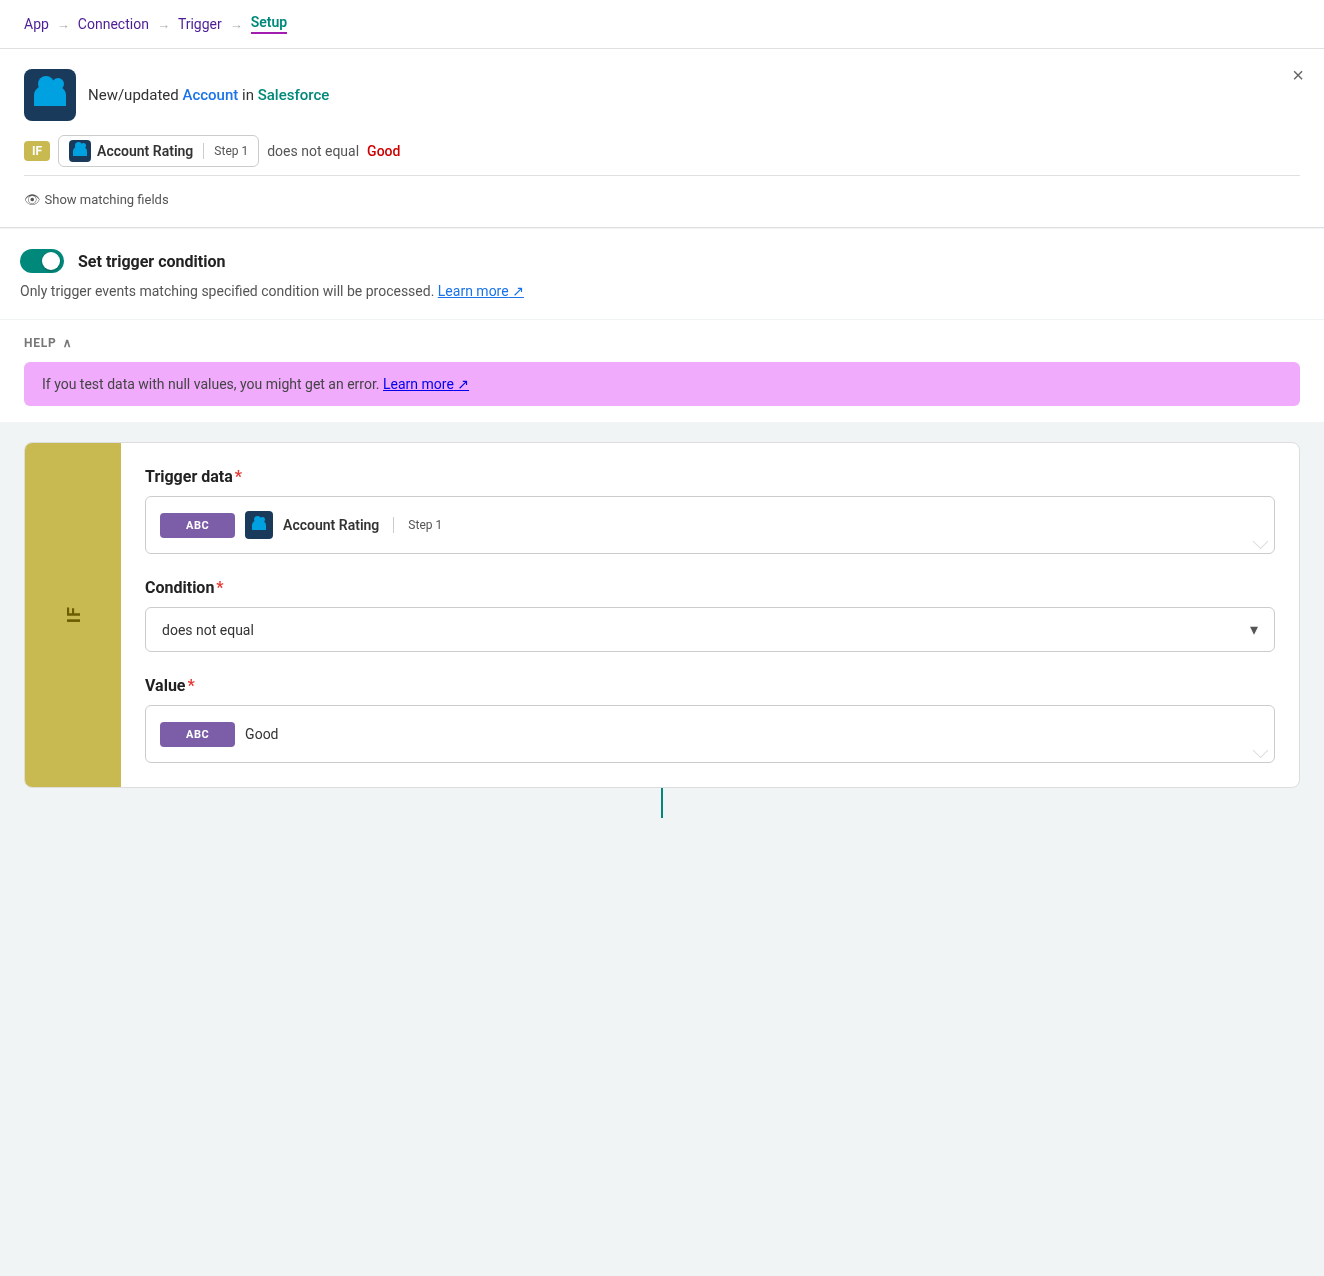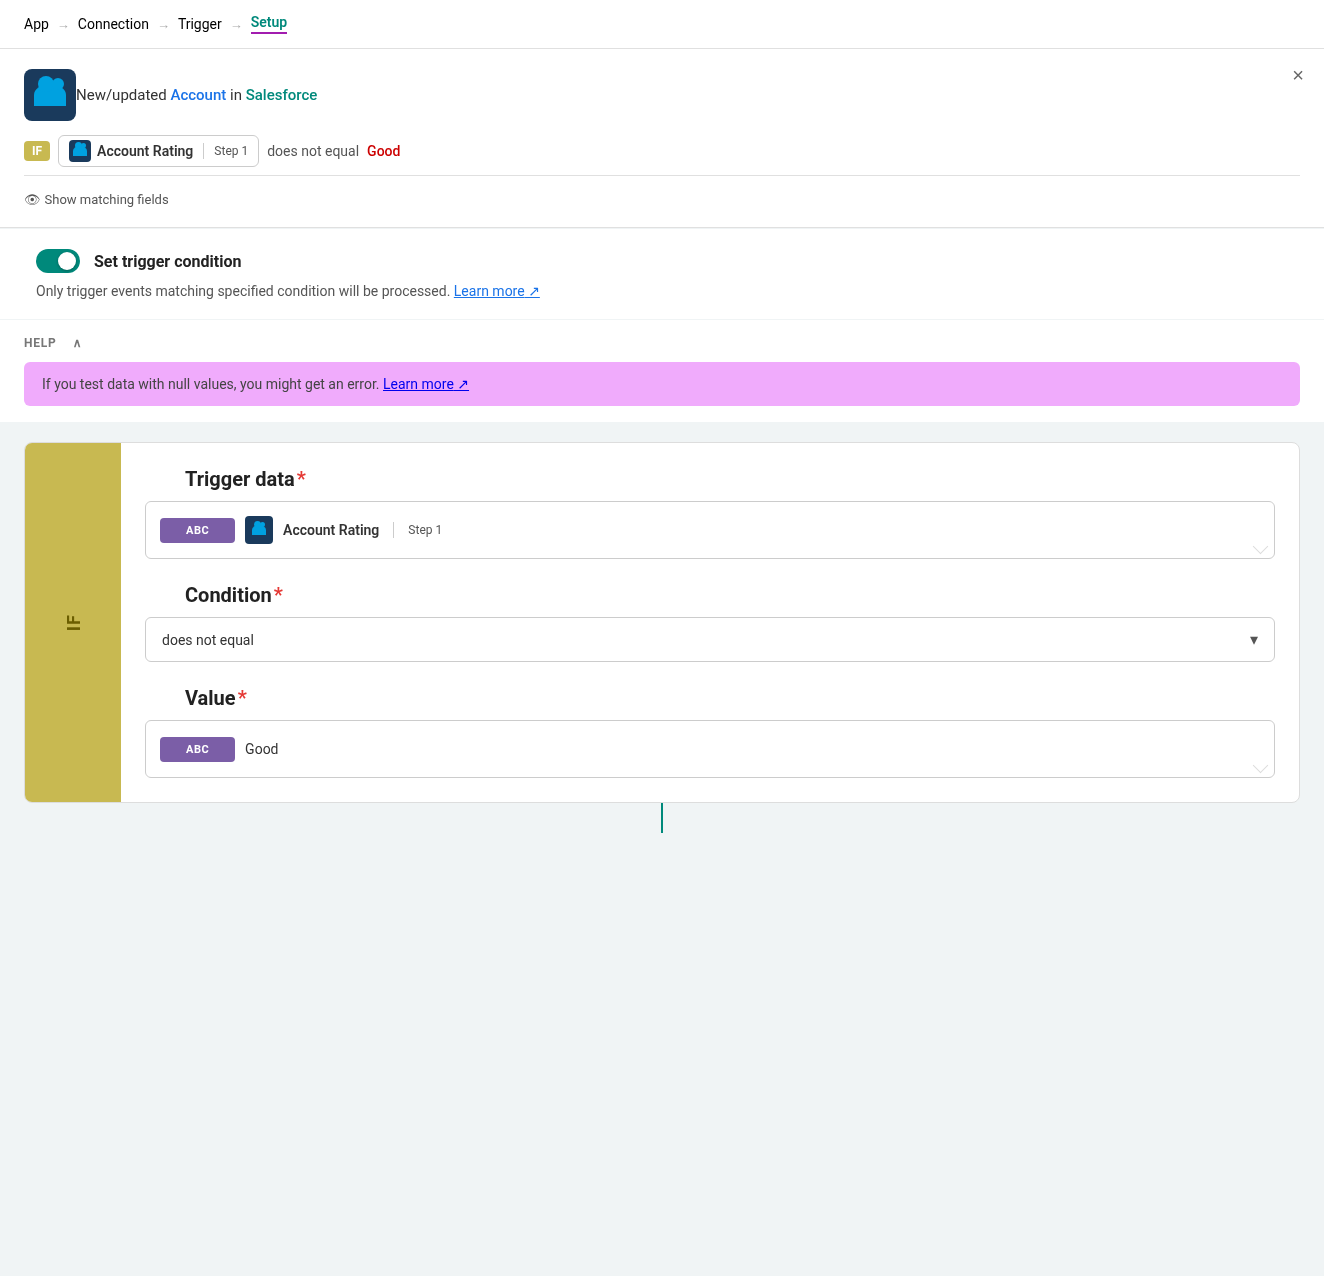--- a/index.html
+++ b/index.html
@@ -13,21 +13,21 @@
     
     .breadcrumb {
       display: flex;
       align-items: center;
       padding: 14px 24px;
       background: #fff;
       border-bottom: 1px solid #e0e0e0;
       gap: 8px;
     }
     .breadcrumb-item {
-      color: #000000;
+      color: #4c1d95;
       font-size: 14px;
     }
     .breadcrumb-item.active {
       color: #00897b;
       font-weight: 600;
       border-bottom: 2px solid #a21caf;
       padding-bottom: 2px;
     }
     .breadcrumb-arrow {
       color: #aaa;
@@ -38,21 +38,21 @@
     .top-card {
       background: #fff;
       padding: 20px 24px;
       border-bottom: 1px solid #e0e0e0;
       position: relative;
     }
 
     .trigger-header {
       display: flex;
       align-items: center;
-      gap: 0;
+      gap: 12px;
       margin-bottom: 14px;
     }
 
     .salesforce-icon-box {
       width: 52px;
       height: 52px;
       background: #1a3a5c;
       border-radius: 8px;
       display: flex;
       align-items: center;
@@ -213,21 +213,21 @@
 
     .divider {
       height: 1px;
       background: #e0e0e0;
       margin: 8px 0;
     }
 
     
     .trigger-condition-section {
       background: #fff;
-      padding: 20px 36px;
+      padding: 20px 20px;
       margin-top: 1px;
     }
 
     .toggle-row {
       display: flex;
       align-items: center;
       gap: 14px;
       margin-bottom: 10px;
     }
 
@@ -268,21 +268,21 @@
     
     .help-section {
       background: #fff;
       padding: 16px 24px;
       margin-top: 1px;
     }
 
     .help-header {
       display: flex;
       align-items: center;
-      gap: 16px;
+      gap: 6px;
       font-size: 12px;
       font-weight: 700;
       color: #777;
       letter-spacing: 0.8px;
       text-transform: uppercase;
       cursor: pointer;
       margin-bottom: 12px;
     }
 
     .help-box {
@@ -324,24 +324,23 @@
       letter-spacing: 1px;
     }
 
     .if-content {
       flex: 1;
       padding: 24px;
     }
 
     .field-label {
       font-weight: 700;
-      font-size: 20px;
+      font-size: 16px;
       color: #222;
       margin-bottom: 10px;
-      margin-left: 40px;
     }
     .field-label .required {
       color: #e53935;
       margin-left: 2px;
     }
 
     .trigger-data-box {
       border: 1px solid #ccc;
       border-radius: 6px;
       padding: 10px 14px;

